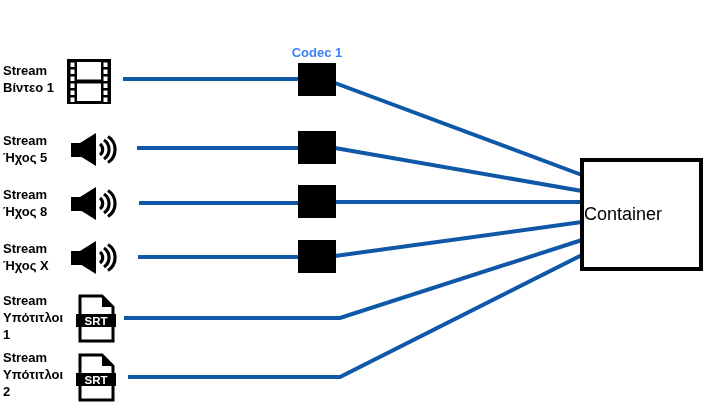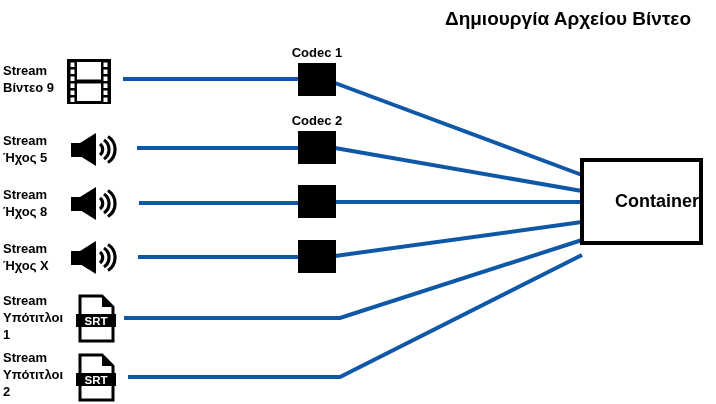--- a/index.html
+++ b/index.html
@@ -38,43 +38,43 @@
   }
   .stream-label span { display: block; }
   .icon-wrap { position: absolute; z-index: 2; line-height: 0; }
   .codec-label {
     position: absolute;
     left: 267px; width: 100px;
     text-align: center;
     font-size: 13px;
     font-weight: bold;
     line-height: 14px;
-    color: #000000;
+    color: #3b82f6;
     z-index: 2;
     white-space: nowrap;
   }
   .codec-box {
     position: absolute;
     left: 298px;
     width: 38px; height: 33px;
     background: #000;
     z-index: 2;
   }
   .container-box {
     position: absolute;
     left: 580px; top: 158px;
-    width: 123px; height: 87px;
+    width: 123px; height: 113px;
     box-sizing: border-box;
     border: 4px solid #000;
     background: #fff;
     display: flex;
     align-items: center;
-    justify-content: flex-end;
+    justify-content: flex-start;
     font-size: 18px;
-    font-weight: bold;
+    font-weight: normal;
     color: #000;
     z-index: 2;
   }
 </style>
 </head>
 <body>
 
 <div class="canvas">
 
   <svg class="wires" viewBox="0 0 716 404">
@@ -83,25 +83,24 @@
       <polyline points="137,148 302,148" fill="none" stroke="#0f58a8" stroke-width="4"></polyline>
       <polyline points="335,148 582,191" fill="none" stroke="#0f58a8" stroke-width="4"></polyline>
       <polyline points="139,203 302,203" fill="none" stroke="#0f58a8" stroke-width="4"></polyline>
       <polyline points="335,202 582,202" fill="none" stroke="#0f58a8" stroke-width="4"></polyline>
       <polyline points="138,257 302,257" fill="none" stroke="#0f58a8" stroke-width="4"></polyline>
       <polyline points="335,256 582,222" fill="none" stroke="#0f58a8" stroke-width="4"></polyline>
       <polyline points="124,318 340,318 582,240" fill="none" stroke="#0f58a8" stroke-width="4"></polyline>
       <polyline points="128,377 340,377 582,255" fill="none" stroke="#0f58a8" stroke-width="4"></polyline>
     </svg>
 
-  <div class="title">Δημιουργία Αρχείου Βίντεο</div>
 
   <div class="stream-label" style="top:62px">
     <span>Stream</span>
-    <span>Βίντεο 9</span>
+    <span>Βίντεο 1</span>
   </div>
   <div class="icon-wrap" style="left:67px; top:59px">
     <svg width="44" height="45" viewBox="0 0 44 45">
       <rect x="0" y="0" width="44" height="45" fill="#000"></rect>
       <rect x="10" y="3" width="24" height="17.5" fill="#fff"></rect>
       <rect x="10" y="24.5" width="24" height="17.5" fill="#fff"></rect>
       <g fill="#fff">
         <rect x="3.5" y="3.5" width="4" height="4.5"></rect>
           <rect x="3.5" y="10.5" width="4" height="4.5"></rect>
         <rect x="3.5" y="17.5" width="4" height="4.5"></rect>
@@ -184,21 +183,20 @@
       <path d="M4,2 h22 l11,11 v34 h-33 z" fill="#fff" stroke="#000" stroke-width="3"></path>
       <polygon points="26,2 37,13 26,13" fill="#000"></polygon>
       <rect x="0" y="20" width="40" height="13" fill="#000"></rect>
       <text x="20" y="30.5" text-anchor="middle" fill="#fff" font-size="11.5" font-weight="bold" font-family="Liberation Sans, sans-serif">SRT</text>
     </svg>
   </div>
 
   <div class="codec-label" style="top:46px">Codec 1</div>
   <div class="codec-box" style="top:63px"></div>
 
-  <div class="codec-label" style="top:114px">Codec 2</div>
   <div class="codec-box" style="top:131px"></div>
 
   <div class="codec-box" style="top:185px"></div>
 
   <div class="codec-box" style="top:240px"></div>
 
   <div class="container-box">
     <span>Container</span>
   </div>
 

